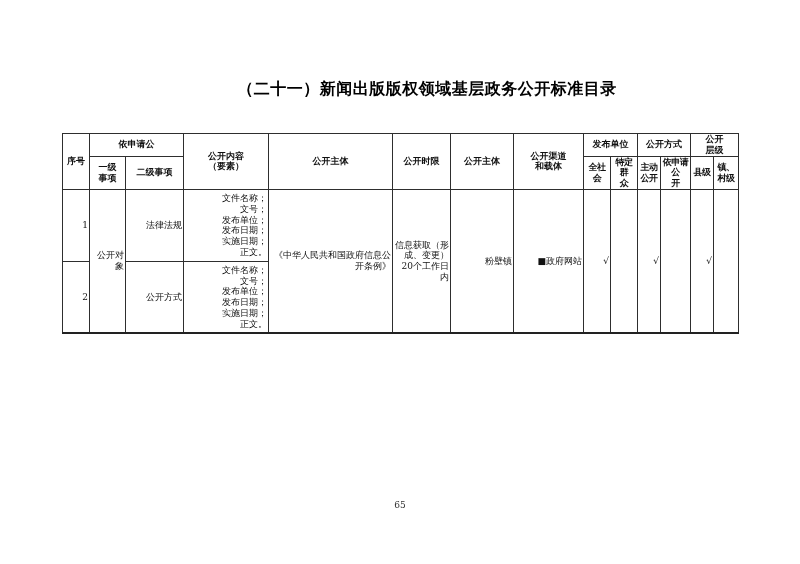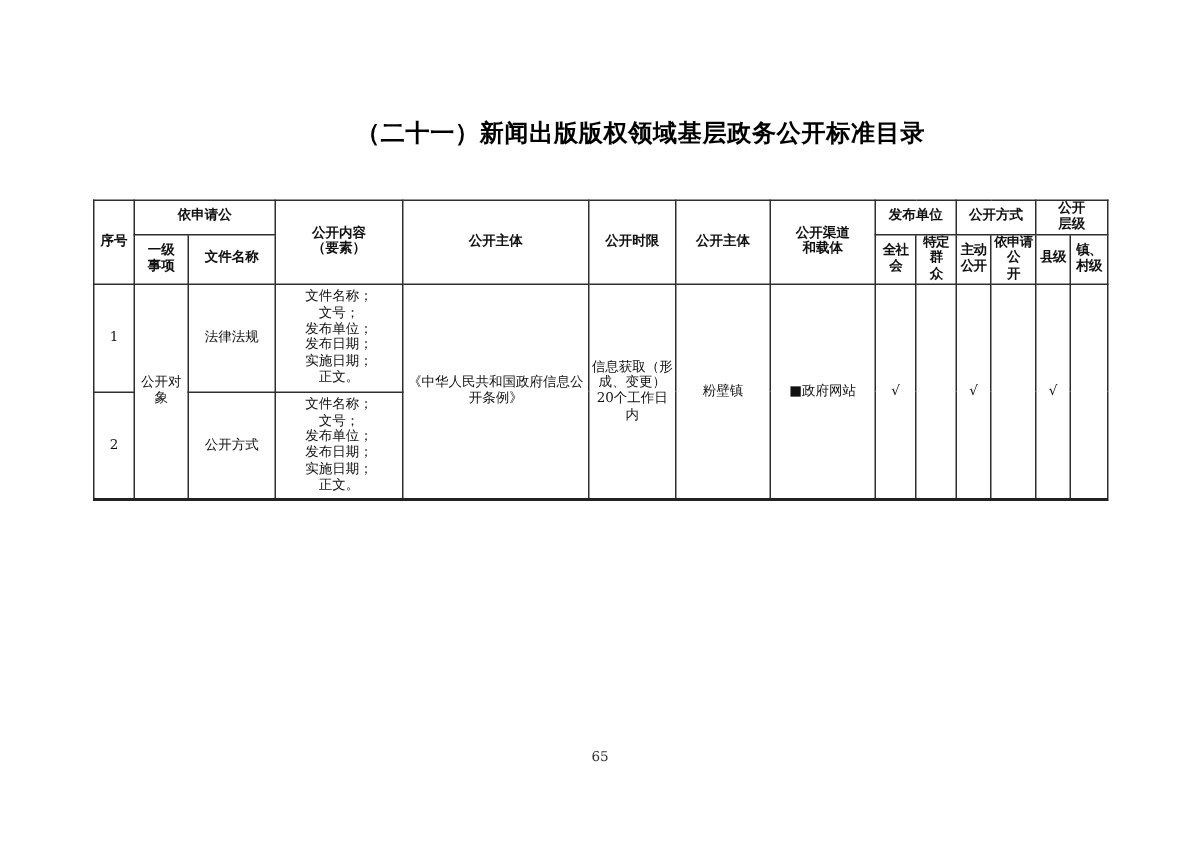--- a/index.html
+++ b/index.html
@@ -39,21 +39,21 @@
     vertical-align: middle;
     text-align: center;
     padding: 0 1px;
     overflow: hidden;
     color: #111;
   }
   table.catalog { border-bottom: 2px solid #222; }
 
   tr.hrow1 td { height: 20px; }
   tr.hrow2 td { height: 25px; }
-  tr.brow td  { height: 72px; }
+  tr.brow td  { height: 72px; text-align: right; }
 
   td.hdr { font-weight: bold; }
   td.hdr-sm { font-weight: bold; font-size: 8px; letter-spacing: -0.5px; }
   .preline { white-space: pre-line; }
 
   td.content-cell {
     text-align: left;
     vertical-align: top;
     padding: 1px 2px;
     line-height: 1.18;
@@ -109,21 +109,21 @@
         <td class="hdr preline" rowspan="2">公开渠道
 和载体</td>
         <td class="hdr" colspan="2">发布单位</td>
         <td class="hdr" colspan="2">公开方式</td>
         <td class="hdr preline" colspan="2">公开
 层级</td>
       </tr>
       <tr class="hrow2">
         <td class="hdr preline">一级
 事项</td>
-        <td class="hdr">文件名称</td>
+        <td class="hdr">二级事项</td>
         <td class="hdr-sm preline">全社
 会</td>
         <td class="hdr-sm preline">特定群
 众</td>
         <td class="hdr-sm preline">主动
 公开</td>
         <td class="hdr-sm preline">依申请公
 开</td>
         <td class="hdr-sm">县级</td>
         <td class="hdr-sm preline">镇、

